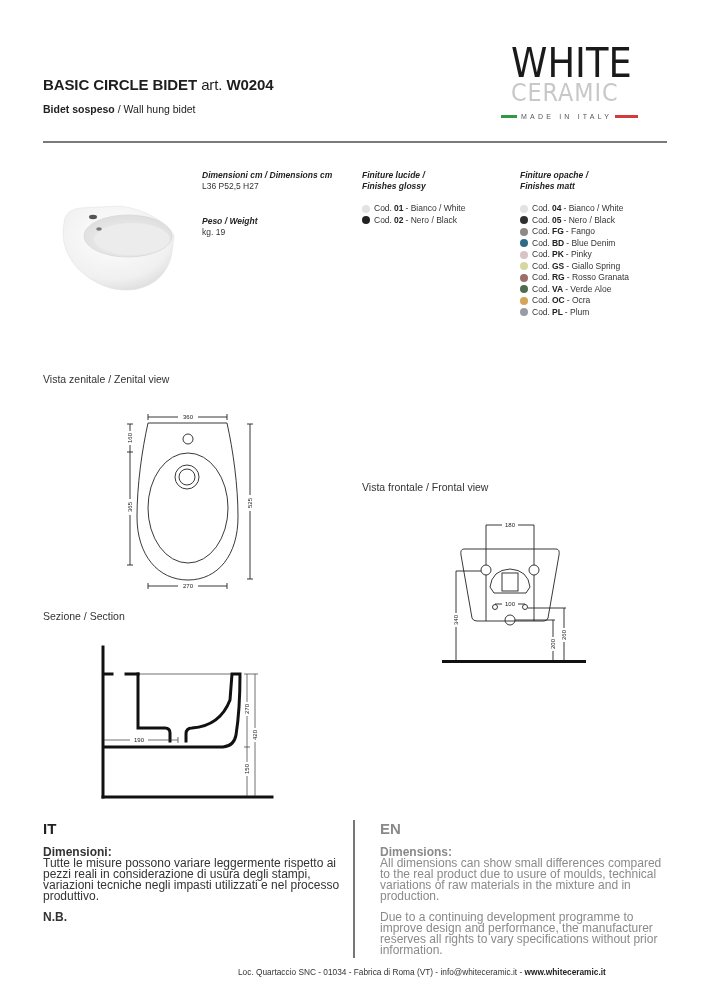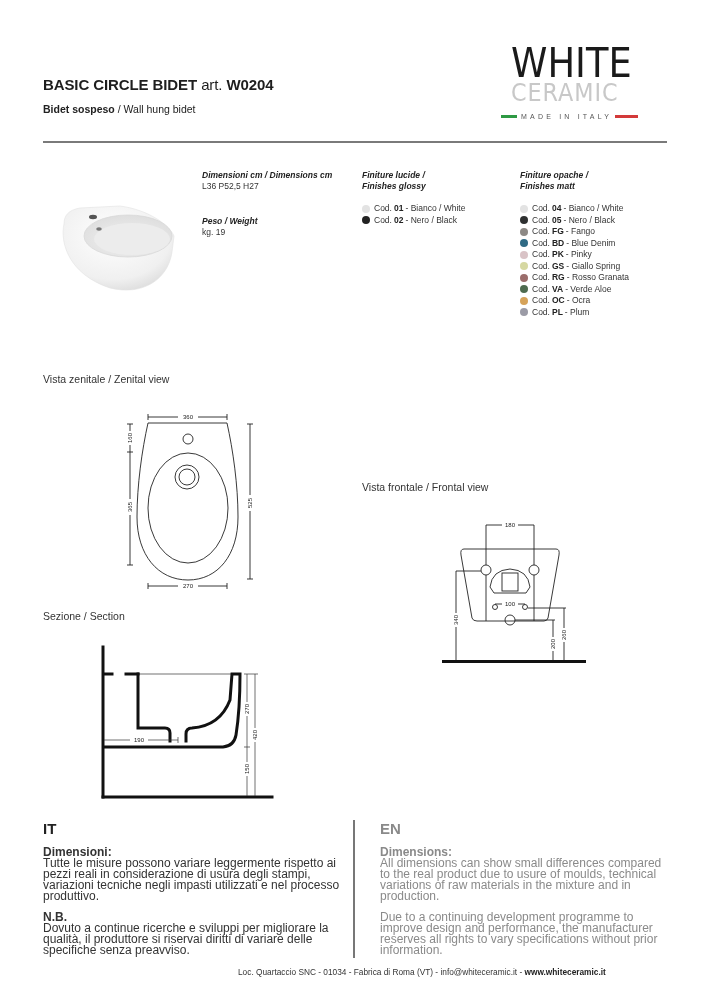--- a/index.html
+++ b/index.html
@@ -327,21 +327,20 @@
     <rect x="153" y="122" width="8" height="14" fill="#fff"></rect>
     <text transform="translate(159,129) rotate(-90)" text-anchor="middle">150</text>
   </g>
 </svg>
 
 <div class="abs notes-it">
   <div class="lang">IT</div>
   <div class="note-h">Dimensioni:</div>
   <div class="note-p">Tutte le misure possono variare leggermente rispetto ai pezzi reali in considerazione di usura degli stampi, variazioni tecniche negli impasti utilizzati e nel processo produttivo.</div>
   <div class="note-h">N.B.</div>
-  <div class="note-p">Dovuto a continue ricerche e sviluppi per migliorare la qualità, il produttore si riservai diritti di variare delle specifiche senza preavviso.</div>
 </div>
 <div class="abs vdiv"></div>
 <div class="abs notes-en">
   <div class="lang">EN</div>
   <div class="note-h">Dimensions:</div>
   <div class="note-p">All dimensions can show small differences compared to the real product due to usure of moulds, technical variations of raw materials in the mixture and in production.</div>
   <div class="note-p">Due to a continuing development programme to improve design and performance, the manufacturer reserves all rights to vary specifications without prior information.</div>
 </div>
 
 <div class="abs footer">

